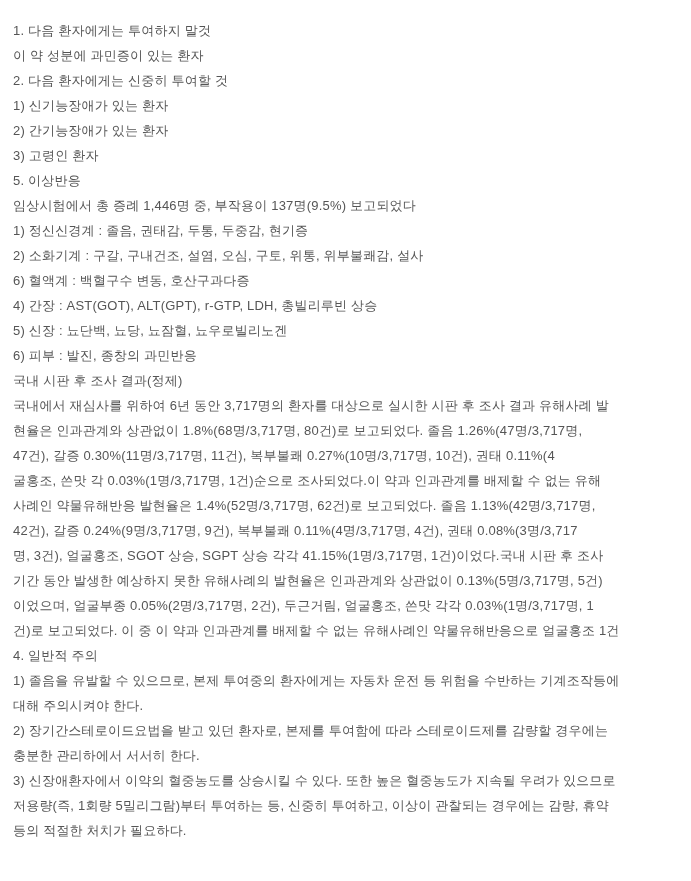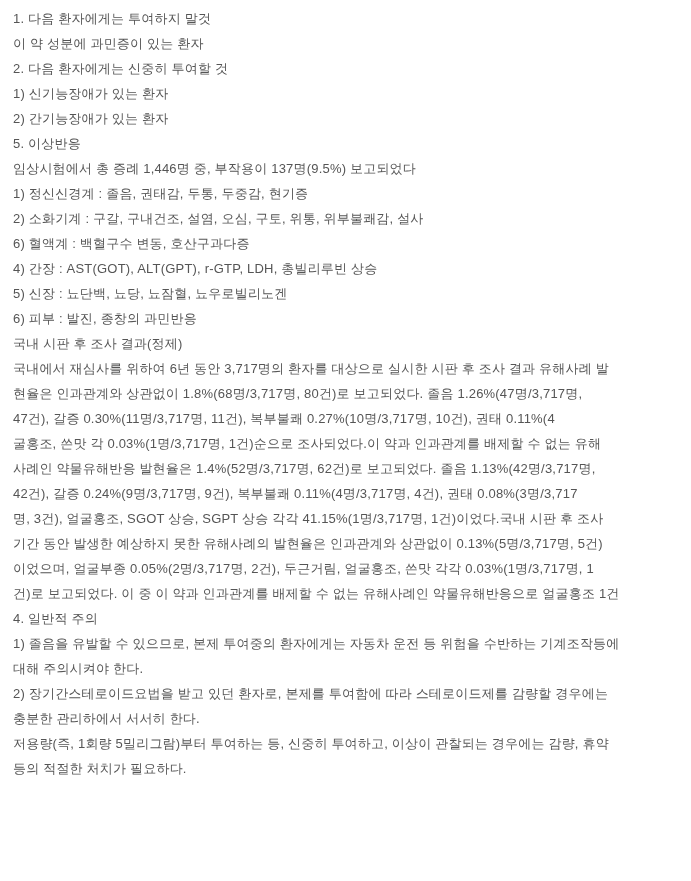--- a/index.html
+++ b/index.html
@@ -10,37 +10,39 @@
     width: 691px;
     height: 881px;
     background: #ffffff;
     overflow: hidden;
     font-family: "Liberation Sans", "DejaVu Sans", sans-serif;
     font-size: 13px;
     color: #555555;
   }
   .doc {
     padding: 6px 6px 8px 13px;
+    margin-top: 12px;
   }
   .line {
     height: 25px;
     line-height: 25px;
     white-space: pre;
     letter-spacing: 0.2px;
   }
 </style>
 </head>
 <body style="background: rgb(255, 255, 255); color: rgb(85, 85, 85);">
 
 <div class="doc" id="doc">
     <div class="line">1. 다음 환자에게는 투여하지 말것</div>
     <div class="line">이 약 성분에 과민증이 있는 환자</div>
     <div class="line">2. 다음 환자에게는 신중히 투여할 것</div>
     <div class="line">1) 신기능장애가 있는 환자</div>
     <div class="line">2) 간기능장애가 있는 환자</div>
+    <div class="line">3) 고령인 환자</div>
     <div class="line">5. 이상반응</div>
     <div class="line">임상시험에서 총 증례 1,446명 중, 부작용이 137명(9.5%) 보고되었다</div>
     <div class="line">1) 정신신경계 : 졸음, 권태감, 두통, 두중감, 현기증</div>
     <div class="line">2) 소화기계 : 구갈, 구내건조, 설염, 오심, 구토, 위통, 위부불쾌감, 설사</div>
     <div class="line">6) 혈액계 : 백혈구수 변동, 호산구과다증</div>
     <div class="line">4) 간장 : AST(GOT), ALT(GPT), r-GTP, LDH, 총빌리루빈 상승</div>
     <div class="line">5) 신장 : 뇨단백, 뇨당, 뇨잠혈, 뇨우로빌리노겐</div>
     <div class="line">6) 피부 : 발진, 종창의 과민반응</div>
     <div class="line">국내 시판 후 조사 결과(정제)</div>
     <div class="line">국내에서 재심사를 위하여 6년 동안 3,717명의 환자를 대상으로 실시한 시판 후 조사 결과 유해사례 발</div>
@@ -51,15 +53,16 @@
     <div class="line">42건), 갈증 0.24%(9명/3,717명, 9건), 복부불쾌 0.11%(4명/3,717명, 4건), 권태 0.08%(3명/3,717</div>
     <div class="line">명, 3건), 얼굴홍조, SGOT 상승, SGPT 상승 각각 41.15%(1명/3,717명, 1건)이었다.국내 시판 후 조사</div>
     <div class="line">기간 동안 발생한 예상하지 못한 유해사례의 발현율은 인과관계와 상관없이 0.13%(5명/3,717명, 5건)</div>
     <div class="line">이었으며, 얼굴부종 0.05%(2명/3,717명, 2건), 두근거림, 얼굴홍조, 쓴맛 각각 0.03%(1명/3,717명, 1</div>
     <div class="line">건)로 보고되었다. 이 중 이 약과 인과관계를 배제할 수 없는 유해사례인 약물유해반응으로 얼굴홍조 1건</div>
     <div class="line">4. 일반적 주의</div>
     <div class="line">1) 졸음을 유발할 수 있으므로, 본제 투여중의 환자에게는 자동차 운전 등 위험을 수반하는 기계조작등에</div>
     <div class="line">대해 주의시켜야 한다.</div>
     <div class="line">2) 장기간스테로이드요법을 받고 있던 환자로, 본제를 투여함에 따라 스테로이드제를 감량할 경우에는</div>
     <div class="line">충분한 관리하에서 서서히 한다.</div>
+    <div class="line">3) 신장애환자에서 이약의 혈중농도를 상승시킬 수 있다. 또한 높은 혈중농도가 지속될 우려가 있으므로</div>
     <div class="line">저용량(즉, 1회량 5밀리그람)부터 투여하는 등, 신중히 투여하고, 이상이 관찰되는 경우에는 감량, 휴약</div>
     <div class="line">등의 적절한 처치가 필요하다.</div>
   </div>
 
 </body></html>

